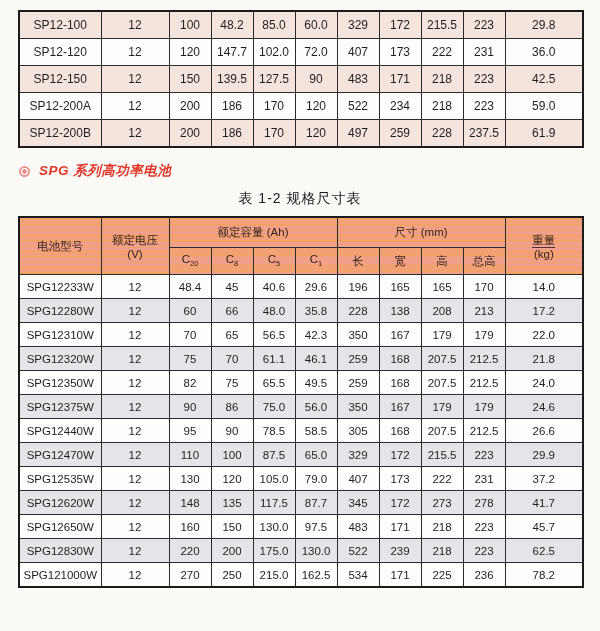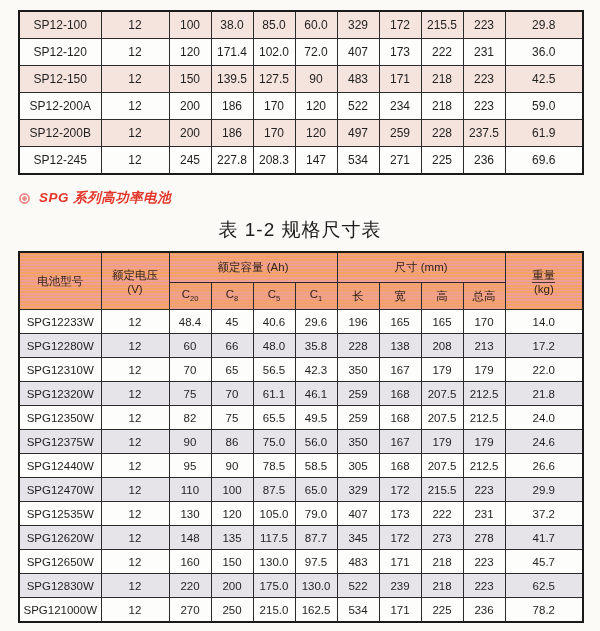--- a/index.html
+++ b/index.html
@@ -34,21 +34,21 @@
 
   
   .section-head { display: flex; align-items: center; gap: 9px; margin: 15px 0 0 1px; height: 16px; font-style: italic; }
   .bullet {
     width: 11px; height: 11px; border-radius: 50%; flex: 0 0 auto;
     background: radial-gradient(circle at 50% 50%,
       #ee8f8c 0 2.1px, #ffffff 2.4px 3.5px, #ee8f8c 3.8px 5.5px, rgba(0,0,0,0) 5.6px);
   }
   .section-title { color: #e2362a; font-weight: bold; font-size: 13.5px; letter-spacing: 0.5px; }
 
-  .caption { text-align: center; font-size: 19px; color: #1d1d1d; margin: 11px 0 8px 0; letter-spacing: 1px; }
+  .caption { text-align: center; font-size: 14px; color: #1d1d1d; margin: 11px 0 8px 0; letter-spacing: 1px; }
 
   
   .spg thead th {
     font-weight: normal;
     font-size: 11.5px;
     color: #33231a;
     background-image: repeating-linear-gradient(180deg,
       #f3a261 0px, #f3a261 1.6px, #ef9f98 1.6px, #ef9f98 3.2px);
   }
   .spg thead tr.group-row th { height: 29px; }
@@ -82,35 +82,35 @@
         <col class="c-num">
         <col class="c-num">
       <col class="c-wt">
     </colgroup>
     <tbody>
 
         <tr>
           <td>SP12-100</td>
           <td>12</td>
           <td>100</td>
-          <td>38.0</td>
+          <td>48.2</td>
           <td>85.0</td>
           <td>60.0</td>
           <td>329</td>
           <td>172</td>
           <td>215.5</td>
           <td>223</td>
           <td>29.8</td>
         </tr>
 
         <tr>
           <td>SP12-120</td>
           <td>12</td>
           <td>120</td>
-          <td>171.4</td>
+          <td>147.7</td>
           <td>102.0</td>
           <td>72.0</td>
           <td>407</td>
           <td>173</td>
           <td>222</td>
           <td>231</td>
           <td>36.0</td>
         </tr>
 
         <tr>
@@ -148,33 +148,20 @@
           <td>186</td>
           <td>170</td>
           <td>120</td>
           <td>497</td>
           <td>259</td>
           <td>228</td>
           <td>237.5</td>
           <td>61.9</td>
         </tr>
 
-        <tr>
-          <td>SP12-245</td>
-          <td>12</td>
-          <td>245</td>
-          <td>227.8</td>
-          <td>208.3</td>
-          <td>147</td>
-          <td>534</td>
-          <td>271</td>
-          <td>225</td>
-          <td>236</td>
-          <td>69.6</td>
-        </tr>
       </tbody>
   </table>
 
   <div class="section-head">
     <span class="bullet"></span>
     <span class="section-title">SPG 系列高功率电池</span>
   </div>
 
   <div class="caption">表 1-2 规格尺寸表</div>
 

